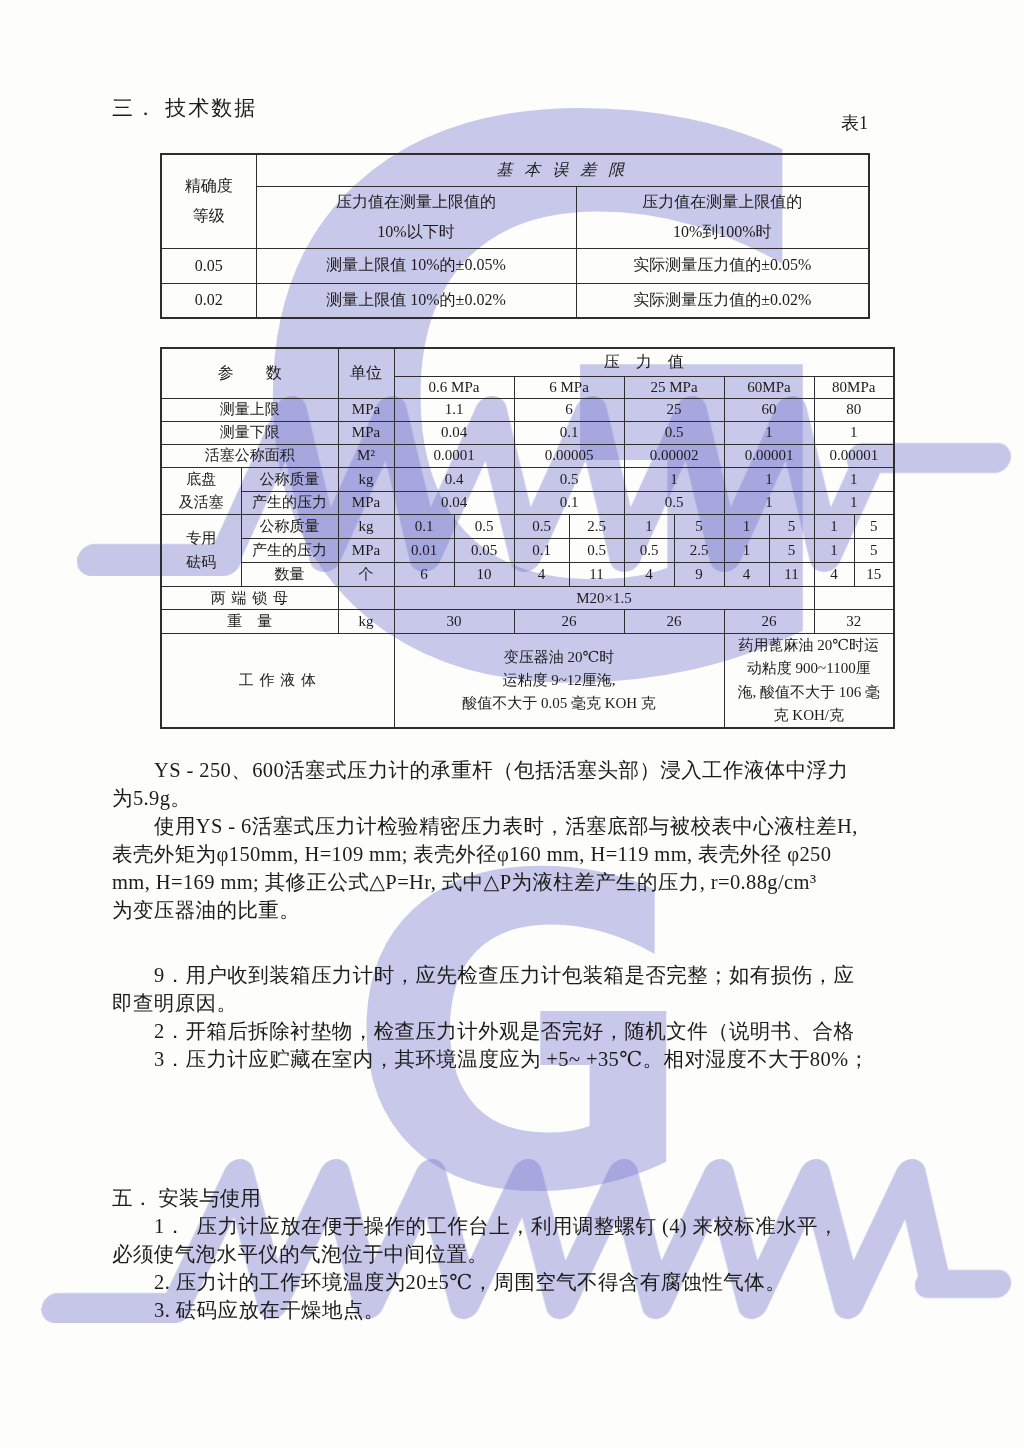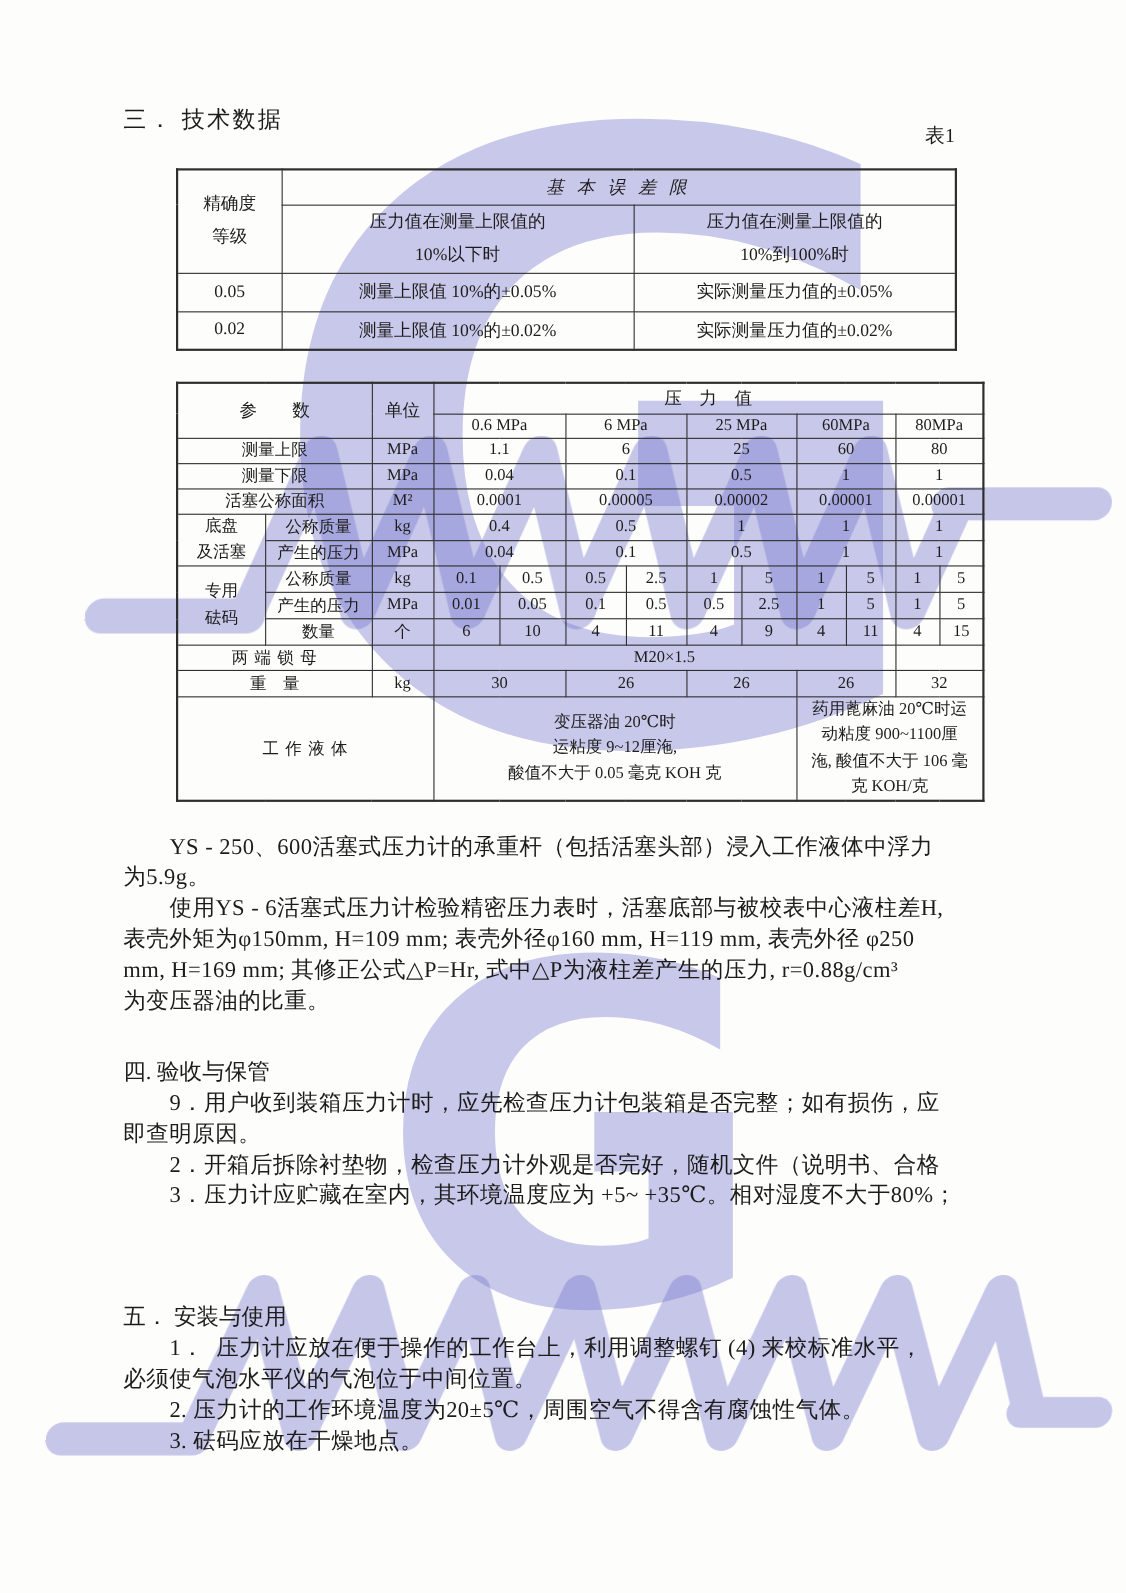--- a/index.html
+++ b/index.html
@@ -268,21 +268,20 @@
     <div class="text-block" style="top:756px">
       <div class="tline ind">YS - 250、600活塞式压力计的承重杆（包括活塞头部）浸入工作液体中浮力</div>
       <div class="tline">为5.9g。</div>
       <div class="tline ind">使用YS - 6活塞式压力计检验精密压力表时，活塞底部与被校表中心液柱差H,</div>
       <div class="tline">表壳外矩为φ150mm, H=109 mm; 表壳外径φ160 mm, H=119 mm, 表壳外径 φ250</div>
       <div class="tline">mm, H=169 mm; 其修正公式△P=Hr, 式中△P为液柱差产生的压力, r=0.88g/cm³</div>
       <div class="tline">为变压器油的比重。</div>
     </div>
 
     <div class="text-block" style="top:961px">
-      <div class="heading">四. 验收与保管</div>
       <div class="tline ind">9．用户收到装箱压力计时，应先检查压力计包装箱是否完整；如有损伤，应</div>
       <div class="tline">即查明原因。</div>
       <div class="tline ind">2．开箱后拆除衬垫物，检查压力计外观是否完好，随机文件（说明书、合格</div>
       <div class="tline ind">3．压力计应贮藏在室内，其环境温度应为 +5~ +35℃。相对湿度不大于80%；</div>
     </div>
 
     <div class="text-block" style="top:1184px">
       <div class="heading">五． 安装与使用</div>
       <div class="tline ind">1．  压力计应放在便于操作的工作台上，利用调整螺钉 (4) 来校标准水平，</div>
       <div class="tline">必须使气泡水平仪的气泡位于中间位置。</div>

